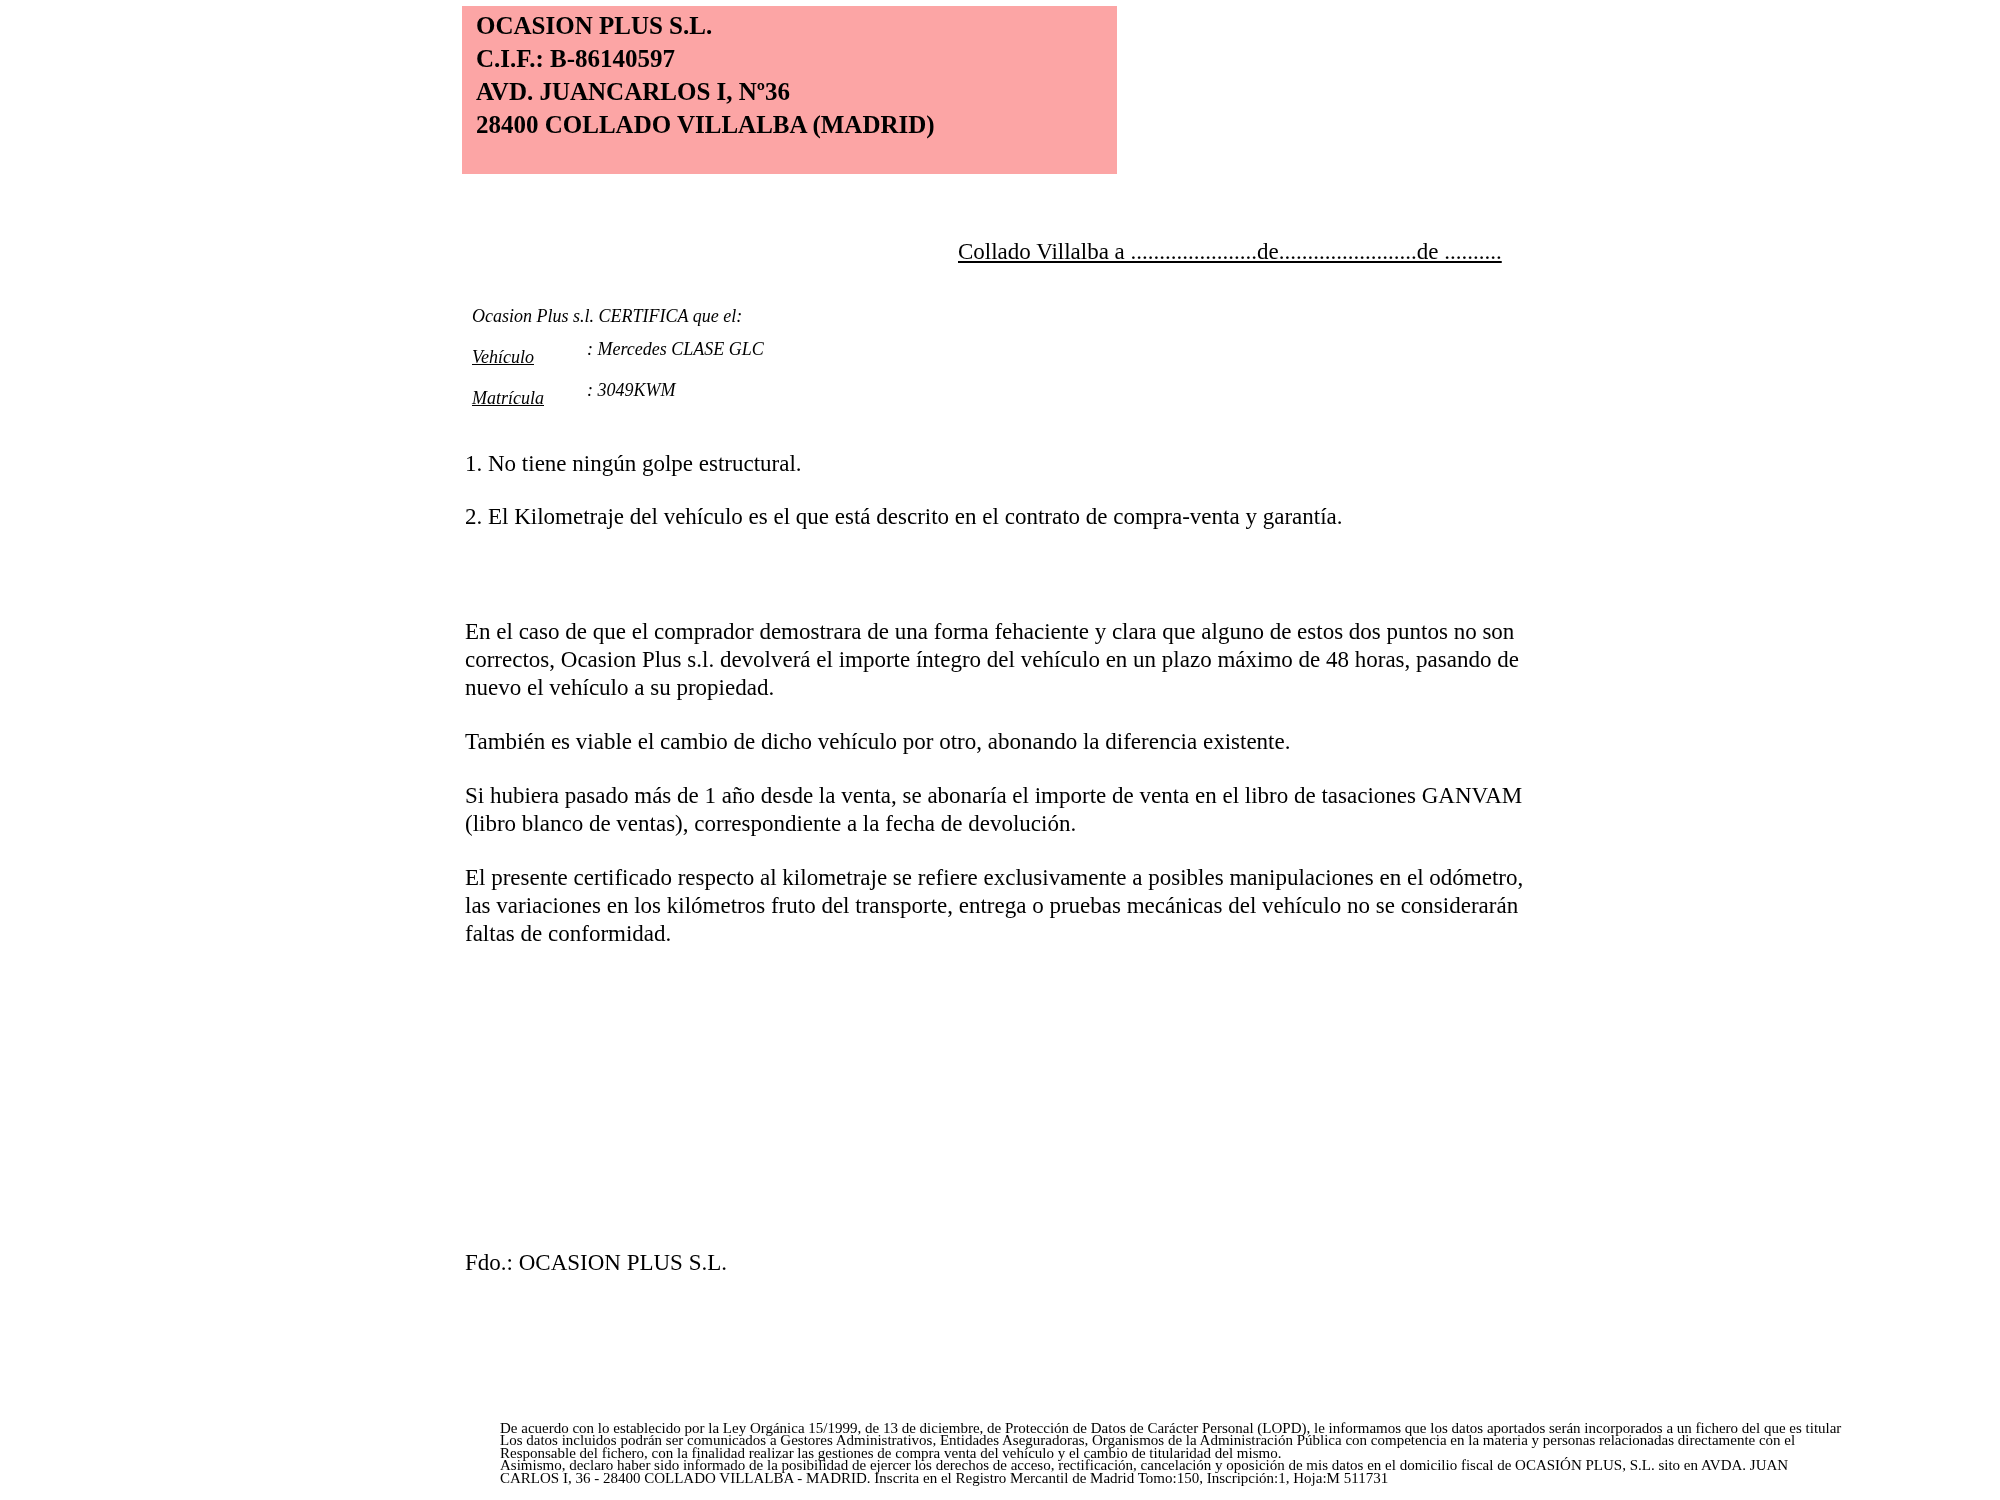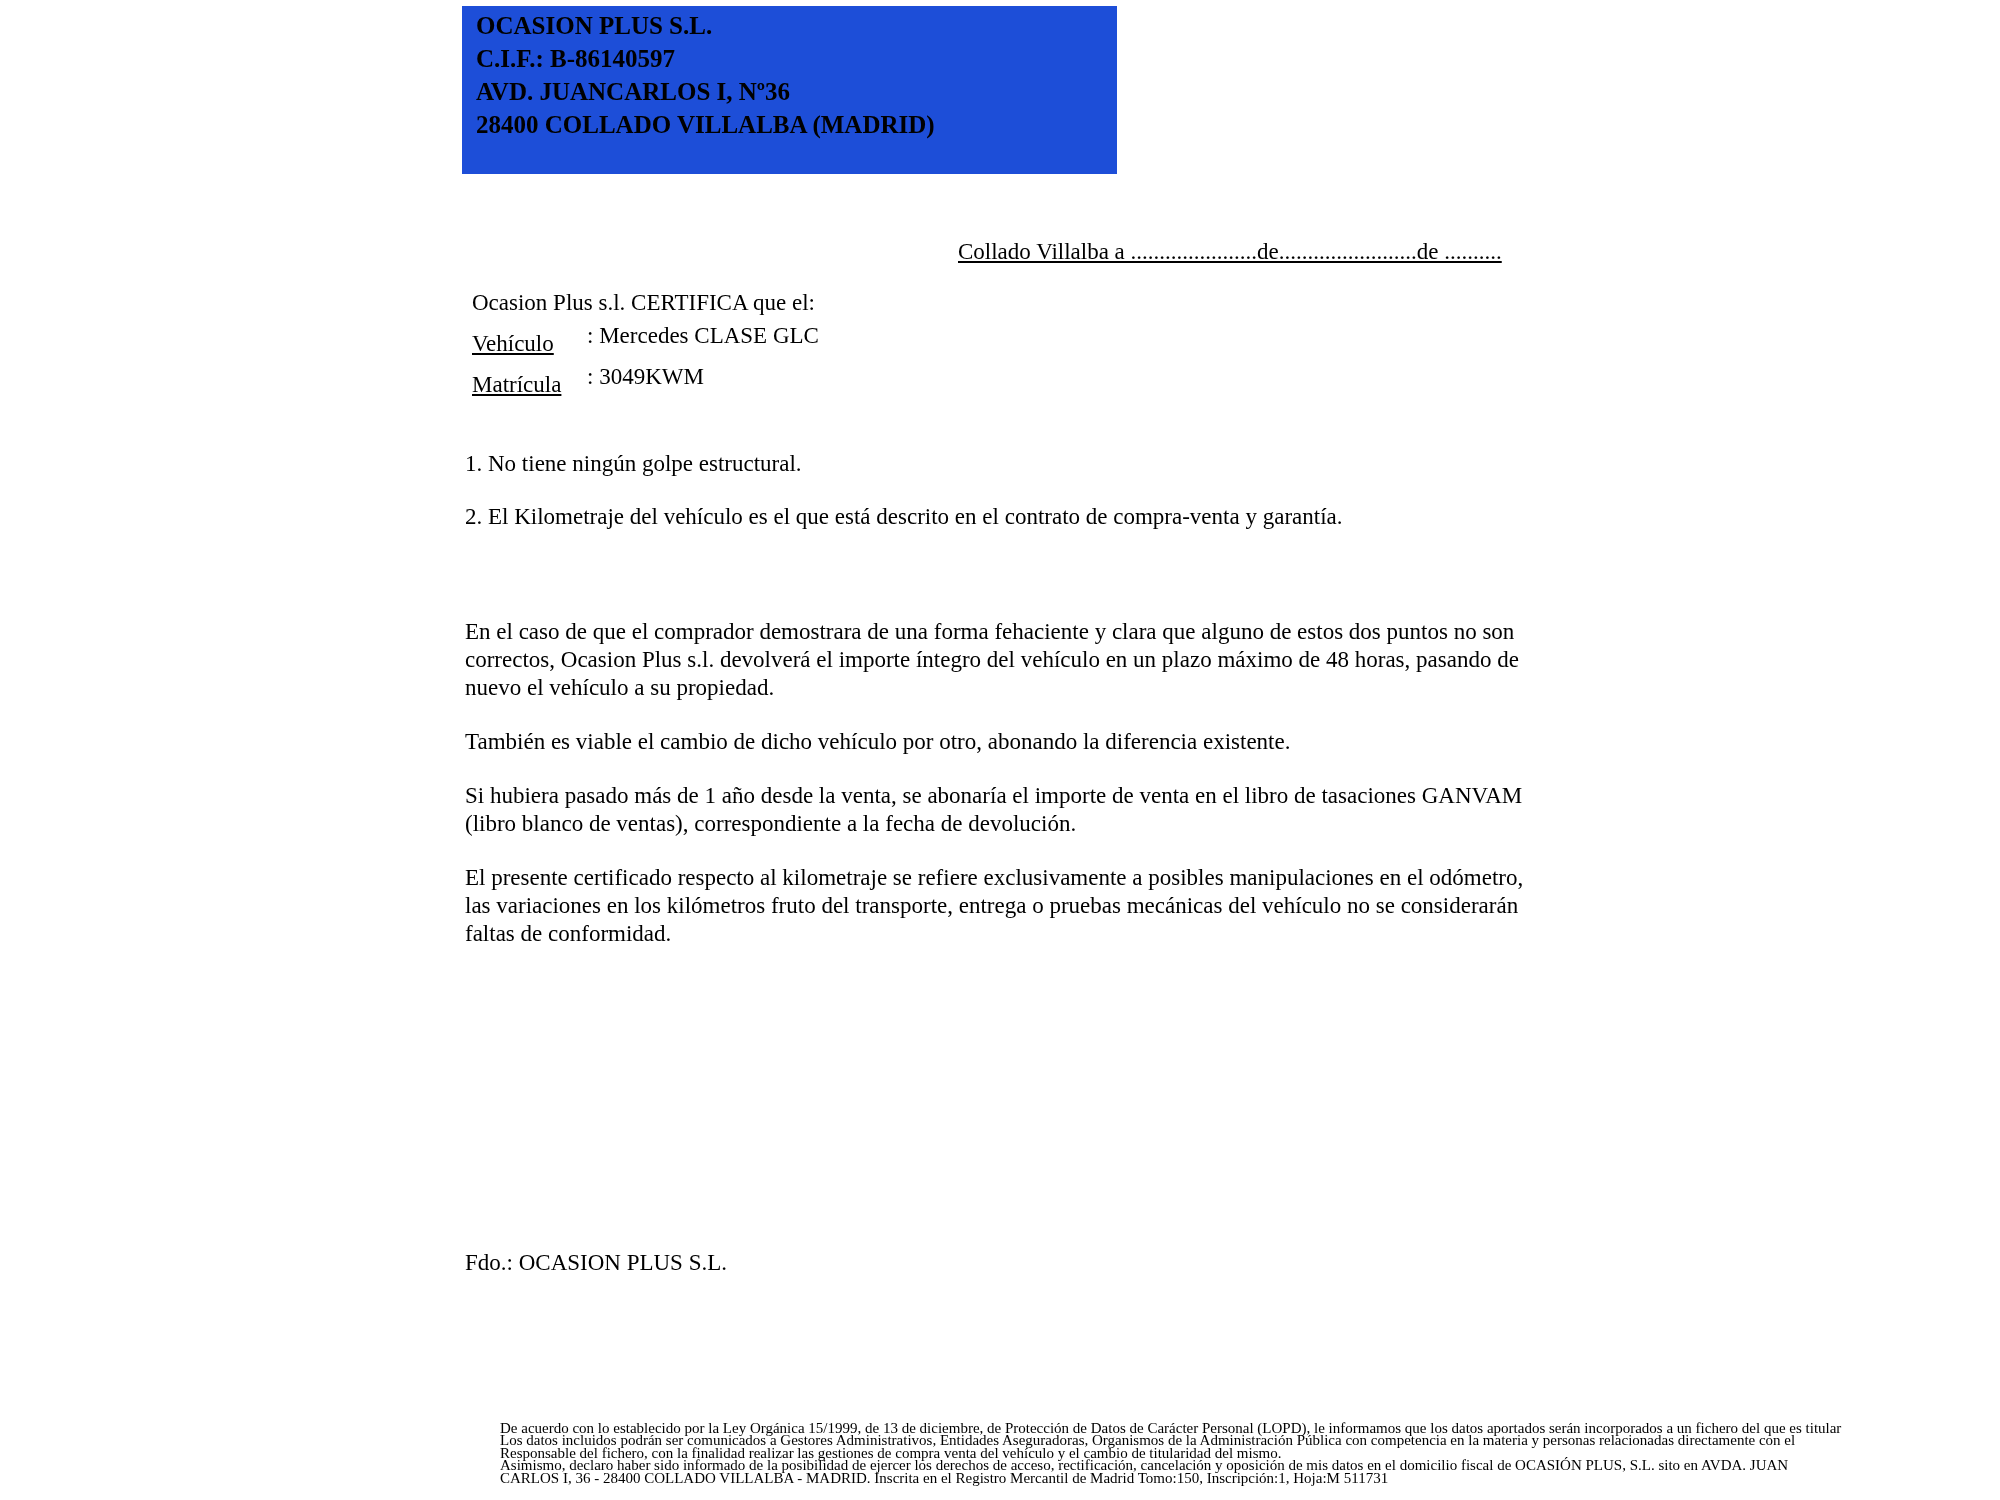--- a/index.html
+++ b/index.html
@@ -28,23 +28,24 @@
   .date-line {
     position: absolute;
     left: 958px; top: 238px;
     font-size: 23px;
     line-height: 28px;
     white-space: nowrap;
     text-decoration: underline;
   }
   .certify {
     position: absolute;
-    left: 472px; top: 286px;
-    font-size: 23px;
+    left: 472px; top: 300px;
+    font-size: 18px;
     line-height: 33px;
+    font-style: italic;
   }
   .field-row { display: flex; }
   .field-label {
     display: inline-block;
     width: 115px;
     text-decoration: underline;
     margin-top: 8px;
   }
   .field-value { white-space: nowrap; }
   .points {
@@ -81,21 +82,21 @@
     line-height: 12.4px;
     white-space: nowrap;
     margin-left: 40px;
   }
 </style>
 </head>
 <body>
 
 <div class="page">
 
-  <div class="header-box" style="background: #1d4ed8;">
+  <div class="header-box" style="background: #fca5a5;">
     <div class="header-line">OCASION PLUS S.L.</div>
     <div class="header-line">C.I.F.: B-86140597</div>
     <div class="header-line">AVD. JUANCARLOS I, Nº36</div>
     <div class="header-line">28400 COLLADO VILLALBA (MADRID)</div>
   </div>
 
   <div class="date-line">Collado Villalba a ......................de........................de ..........</div>
 
   <div class="certify">
     <div class="certify-title">Ocasion Plus s.l. CERTIFICA que el:</div>

